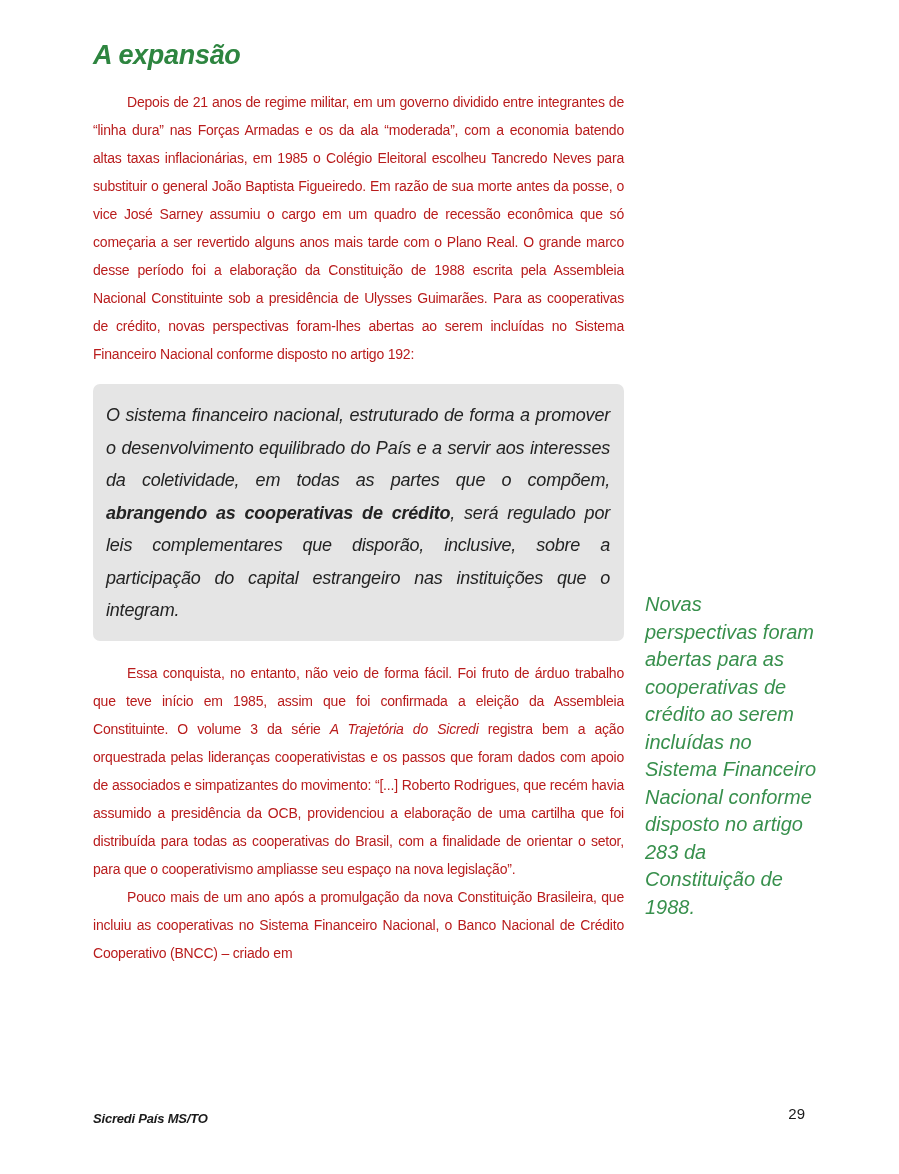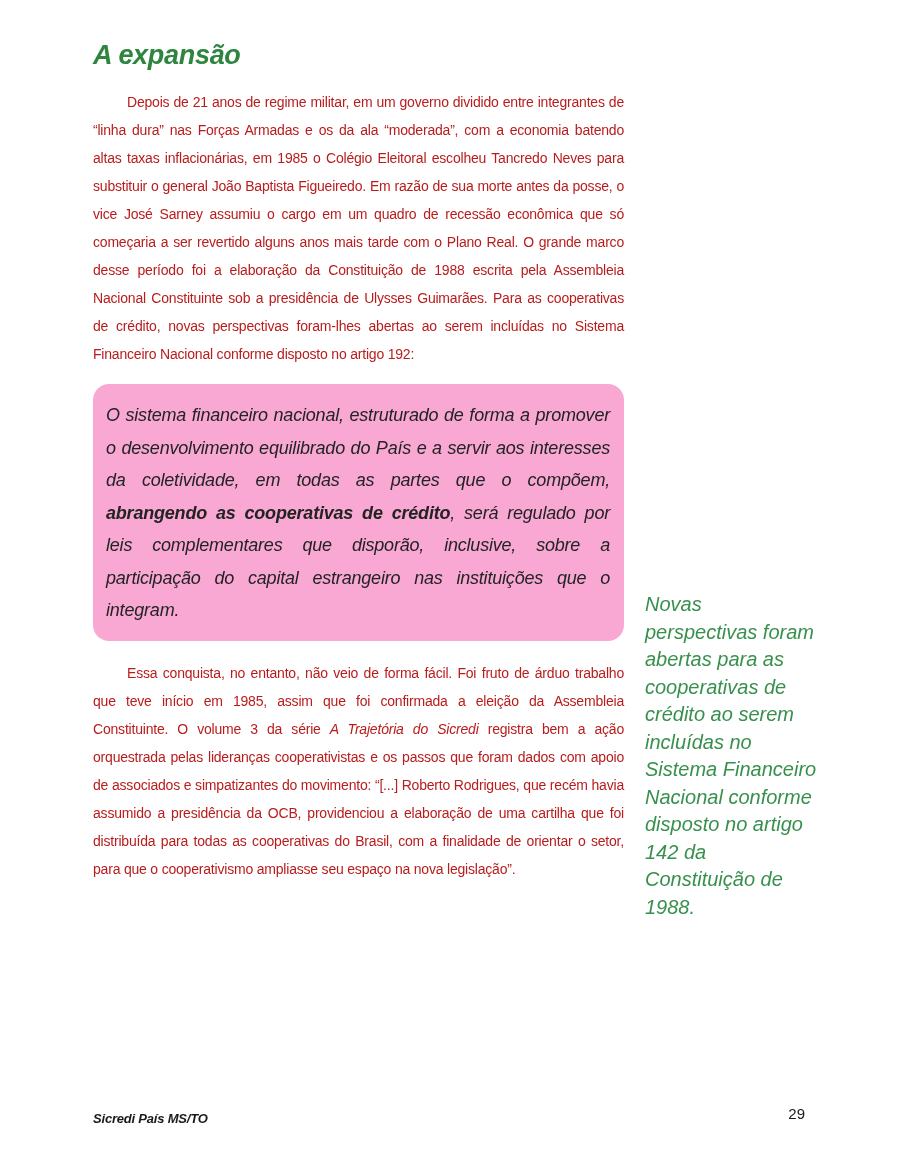--- a/index.html
+++ b/index.html
@@ -27,22 +27,22 @@
     text-align:justify;
     color:#b91c1c;
     text-indent:34px;
     letter-spacing:-0.2px;
     hyphens:auto; -webkit-hyphens:auto;
   }
   .body-p.no-gap { margin-top:0; }
   .body-p .i { font-style:italic; }
   .quote-box {
     margin-top:16px;
-    background:#f9a8d4;
-    border-radius:16px;
+    background:#e5e5e5;
+    border-radius:7px;
     padding:15px 14px 14px 13px;
   }
   .quote-p {
     margin:0;
     font-style:italic;
     font-size:18px; line-height:32.5px;
     text-align:justify;
     color:#232323;
     letter-spacing:-0.2px;
     hyphens:auto; -webkit-hyphens:auto;
@@ -76,21 +76,22 @@
     <h1 class="page-title">A expansão</h1>
 
     <p class="body-p" lang="pt"><span>Depois de 21 anos de regime militar, em um governo dividido entre integrantes de “linha dura” nas Forças Armadas e os da ala “moderada”, com a economia batendo altas taxas inflacionárias, em 1985 o Colégio Eleitoral escolheu Tancredo Neves para substituir o general João Baptista Figueiredo. Em razão de sua morte antes da posse, o vice José Sarney assumiu o cargo em um quadro de recessão econômica que só começaria a ser revertido alguns anos mais tarde com o Plano Real. O grande marco desse período foi a elaboração da Constituição de 1988 escrita pela Assembleia Nacional Constituinte sob a presidência de Ulysses Guimarães. Para as cooperativas de crédito, novas perspectivas foram-lhes abertas ao serem incluídas no Sistema Financeiro Nacional conforme disposto no artigo 192:</span></p>
 
     <div class="quote-box">
       <p class="quote-p" lang="pt"><span>O sistema financeiro nacional, estruturado de forma a promover o desenvolvimento equilibrado do País e a servir aos interesses da coletividade, em todas as partes que o compõem, </span><span class="b">abrangendo as cooperativas de crédito</span><span>, será regulado por leis complementares que disporão, inclusive, sobre a participação do capital estrangeiro nas instituições que o integram.</span></p>
     </div>
 
     <p class="body-p" lang="pt"><span>Essa conquista, no entanto, não veio de forma fácil. Foi fruto de árduo trabalho que teve início em 1985, assim que foi confirmada a eleição da Assembleia Constituinte. O volume 3 da série </span><span class="i">A Trajetória do Sicredi</span><span> registra bem a ação orquestrada pelas lideranças cooperativistas e os passos que foram dados com apoio de associados e simpatizantes do movimento: “[...] Roberto Rodrigues, que recém havia assumido a presidência da OCB, providenciou a elaboração de uma cartilha que foi distribuída para todas as cooperativas do Brasil, com a finalidade de orientar o setor, para que o cooperativismo ampliasse seu espaço na nova legislação”.</span></p>
 
+    <p class="body-p no-gap" lang="pt"><span>Pouco mais de um ano após a promulgação da nova Constituição Brasileira, que incluiu as cooperativas no Sistema Financeiro Nacional, o Banco Nacional de Crédito Cooperativo (BNCC) – criado em</span></p>
   </div>
 
-  <div class="sidebar-pullquote">Novas perspectivas foram abertas para as cooperativas de crédito ao serem incluídas no Sistema Financeiro Nacional conforme disposto no artigo 142 da Constituição de 1988.</div>
+  <div class="sidebar-pullquote">Novas perspectivas foram abertas para as cooperativas de crédito ao serem incluídas no Sistema Financeiro Nacional conforme disposto no artigo 283 da Constituição de 1988.</div>
 
   <div class="footer-book-title">Sicredi País MS/TO</div>
 
   <div class="page-number">29</div>
 
 </div>
 
 </body></html>

